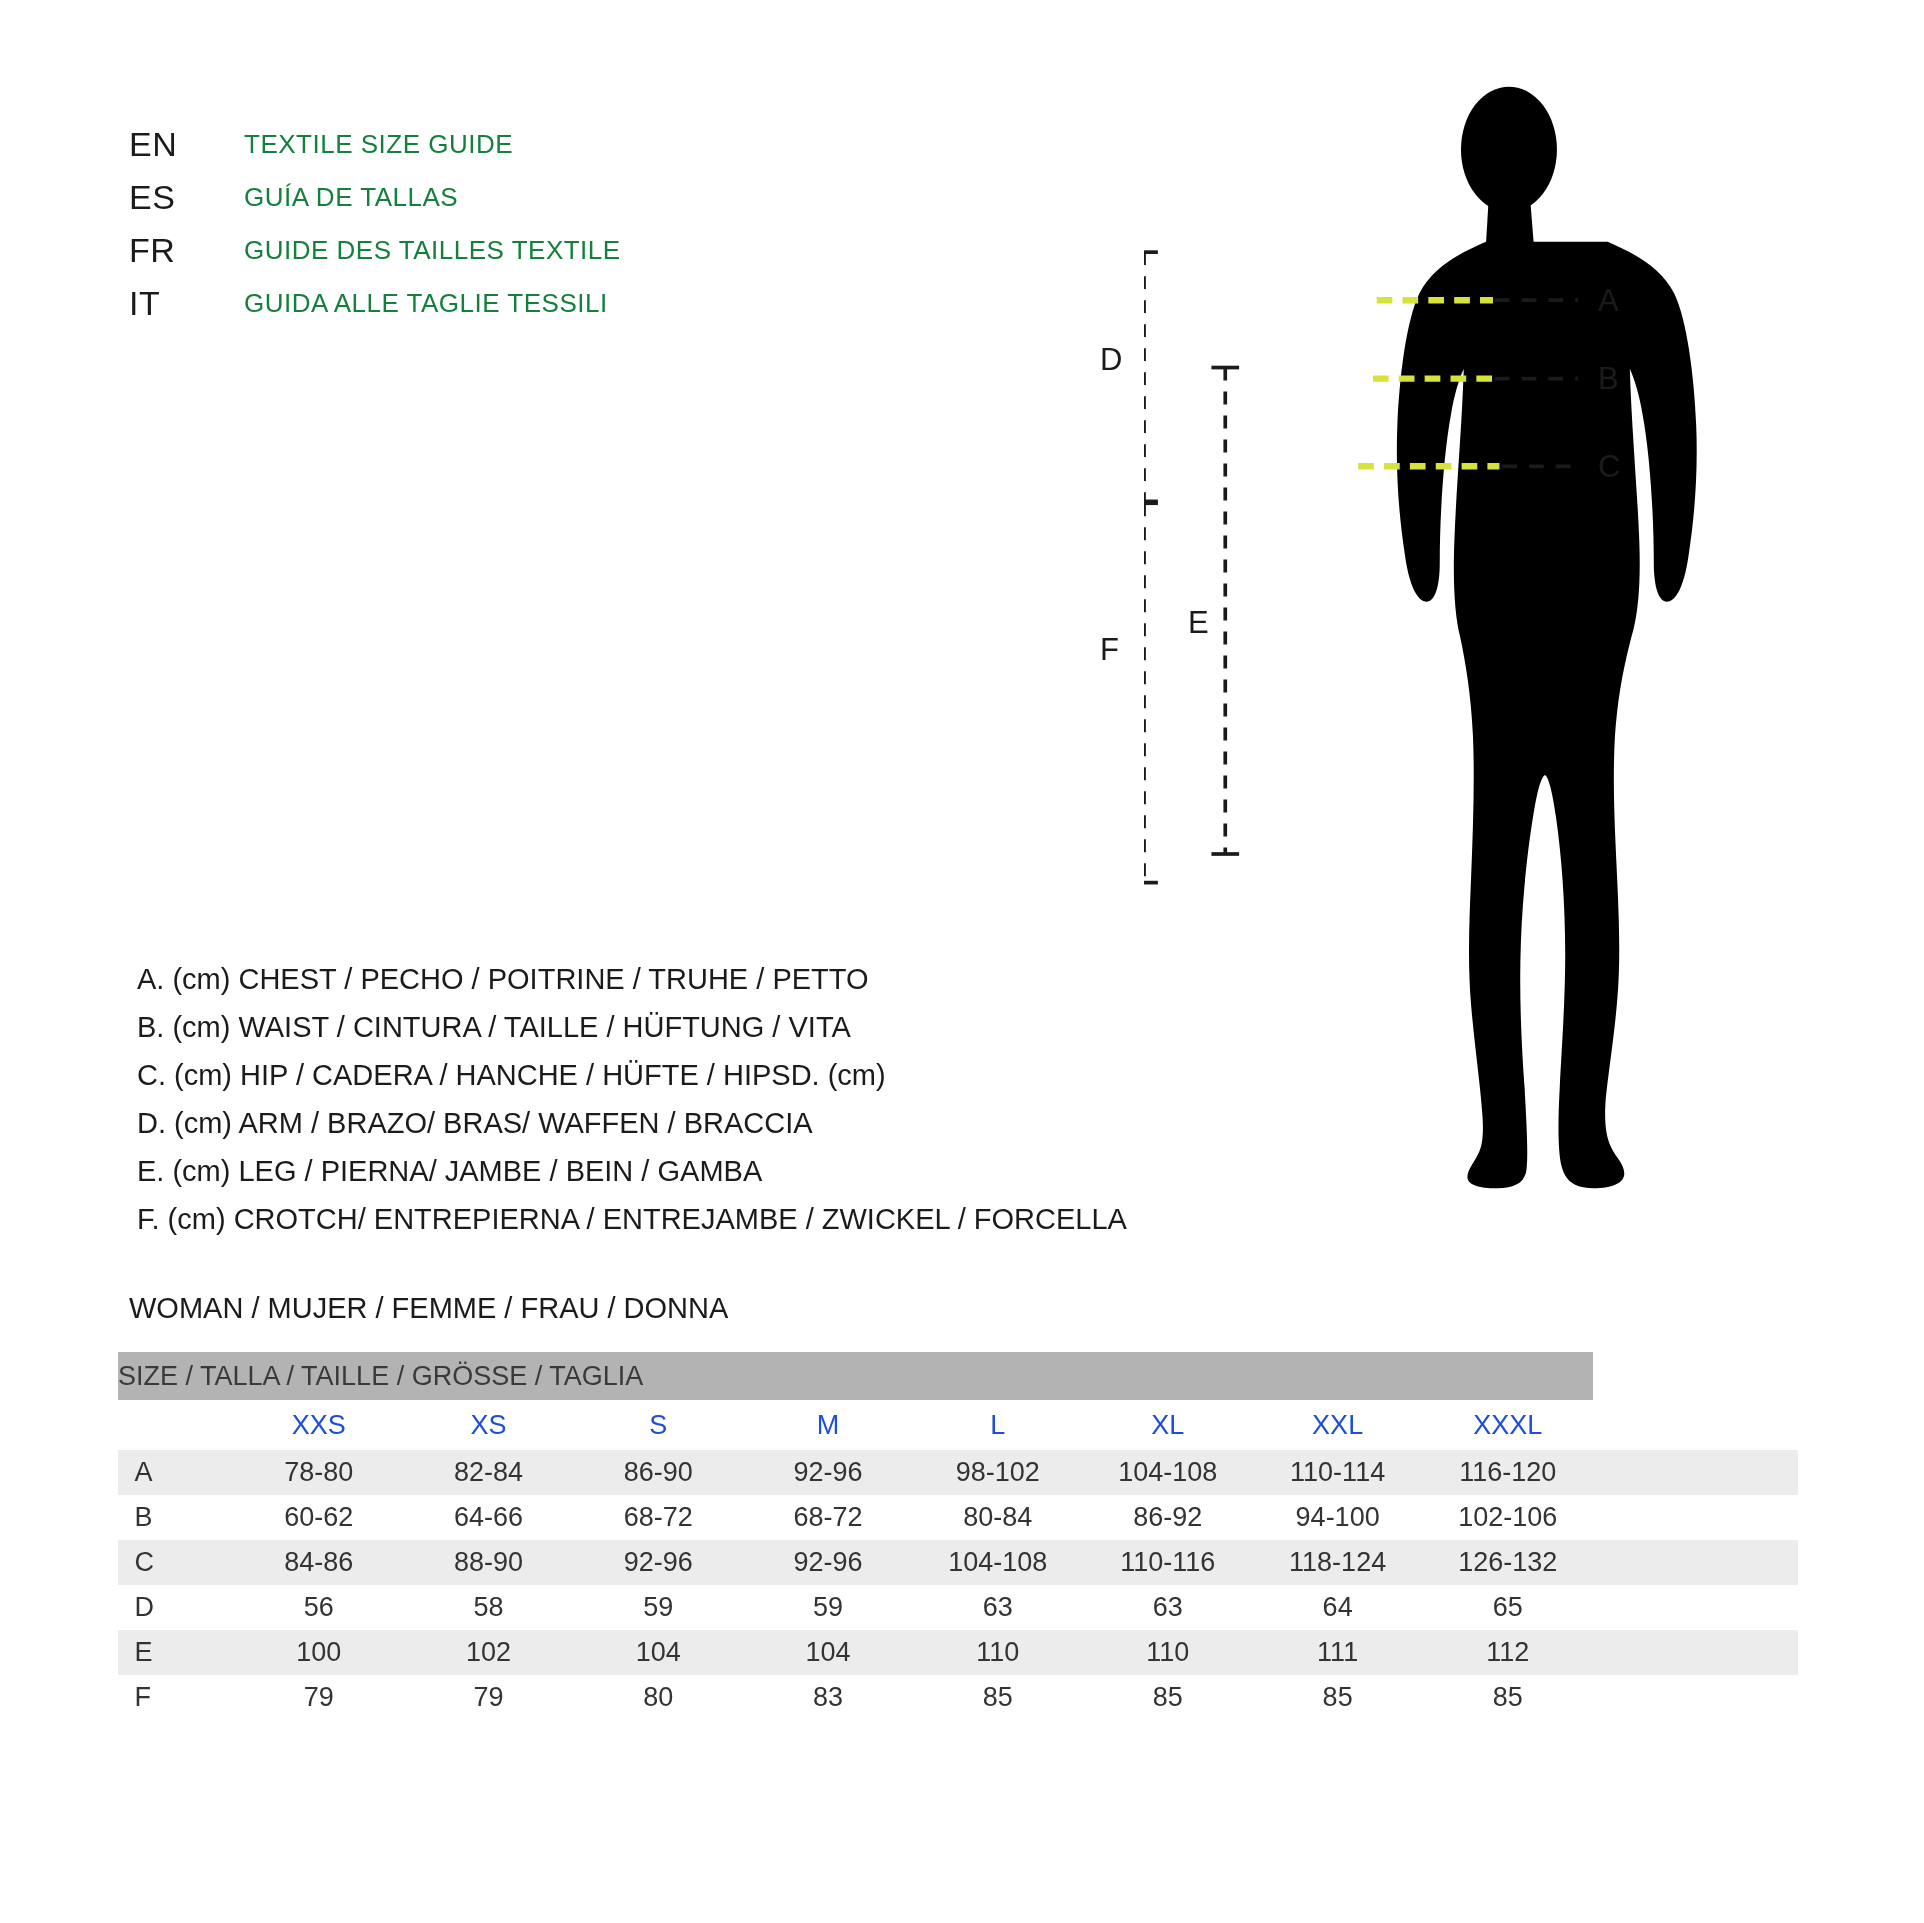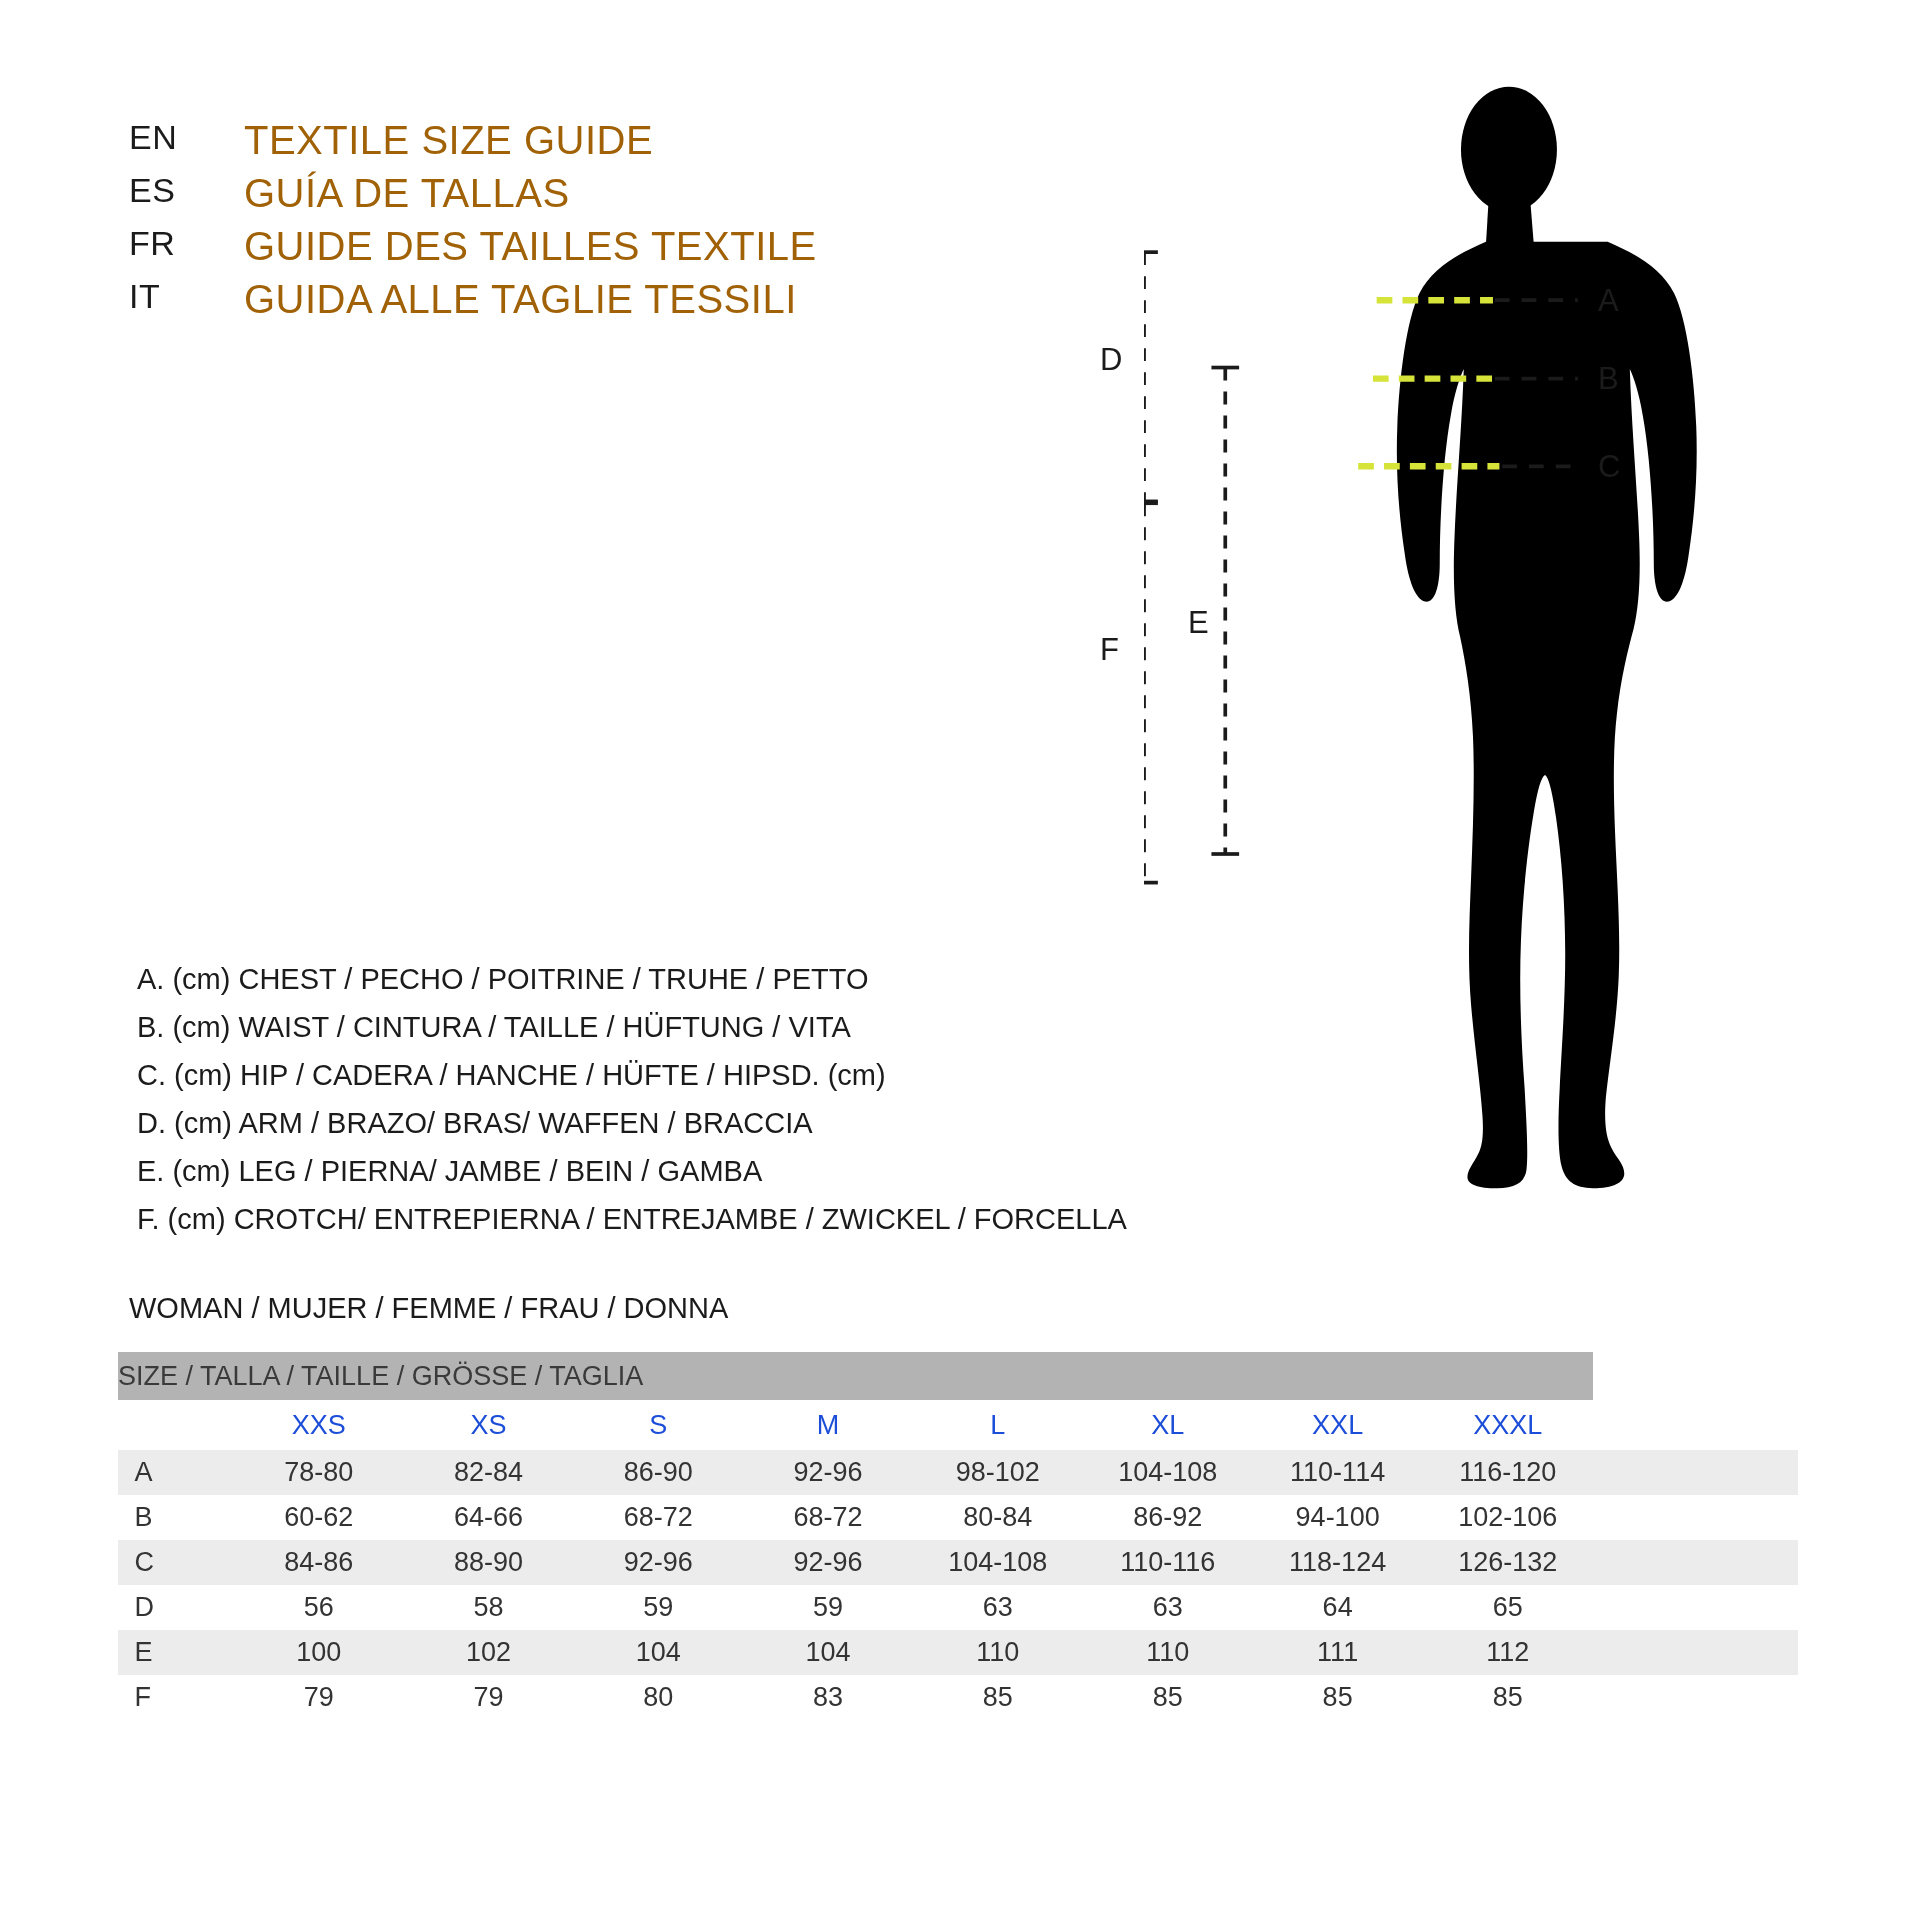--- a/index.html
+++ b/index.html
@@ -18,33 +18,33 @@
 
   
   #title-block {
     position: absolute;
     left: 129px;
     top: 118px;
     width: 757px;
   }
   .title-row {
     display: flex;
-    align-items: flex-start;
+    align-items: center;
     height: 53px;
   }
   .title-lang {
     width: 115px;
     font-size: 34px;
     letter-spacing: 0.5px;
     color: #1b1b1b;
   }
   .title-text {
-    font-size: 40px;
+    font-size: 26px;
     letter-spacing: 0.5px;
-    color: #a16207;
+    color: #15803d;
     white-space: nowrap;
   }
 
   
   #legend-block {
     position: absolute;
     left: 137px;
     top: 955px;
     width: 1034px;
   }

